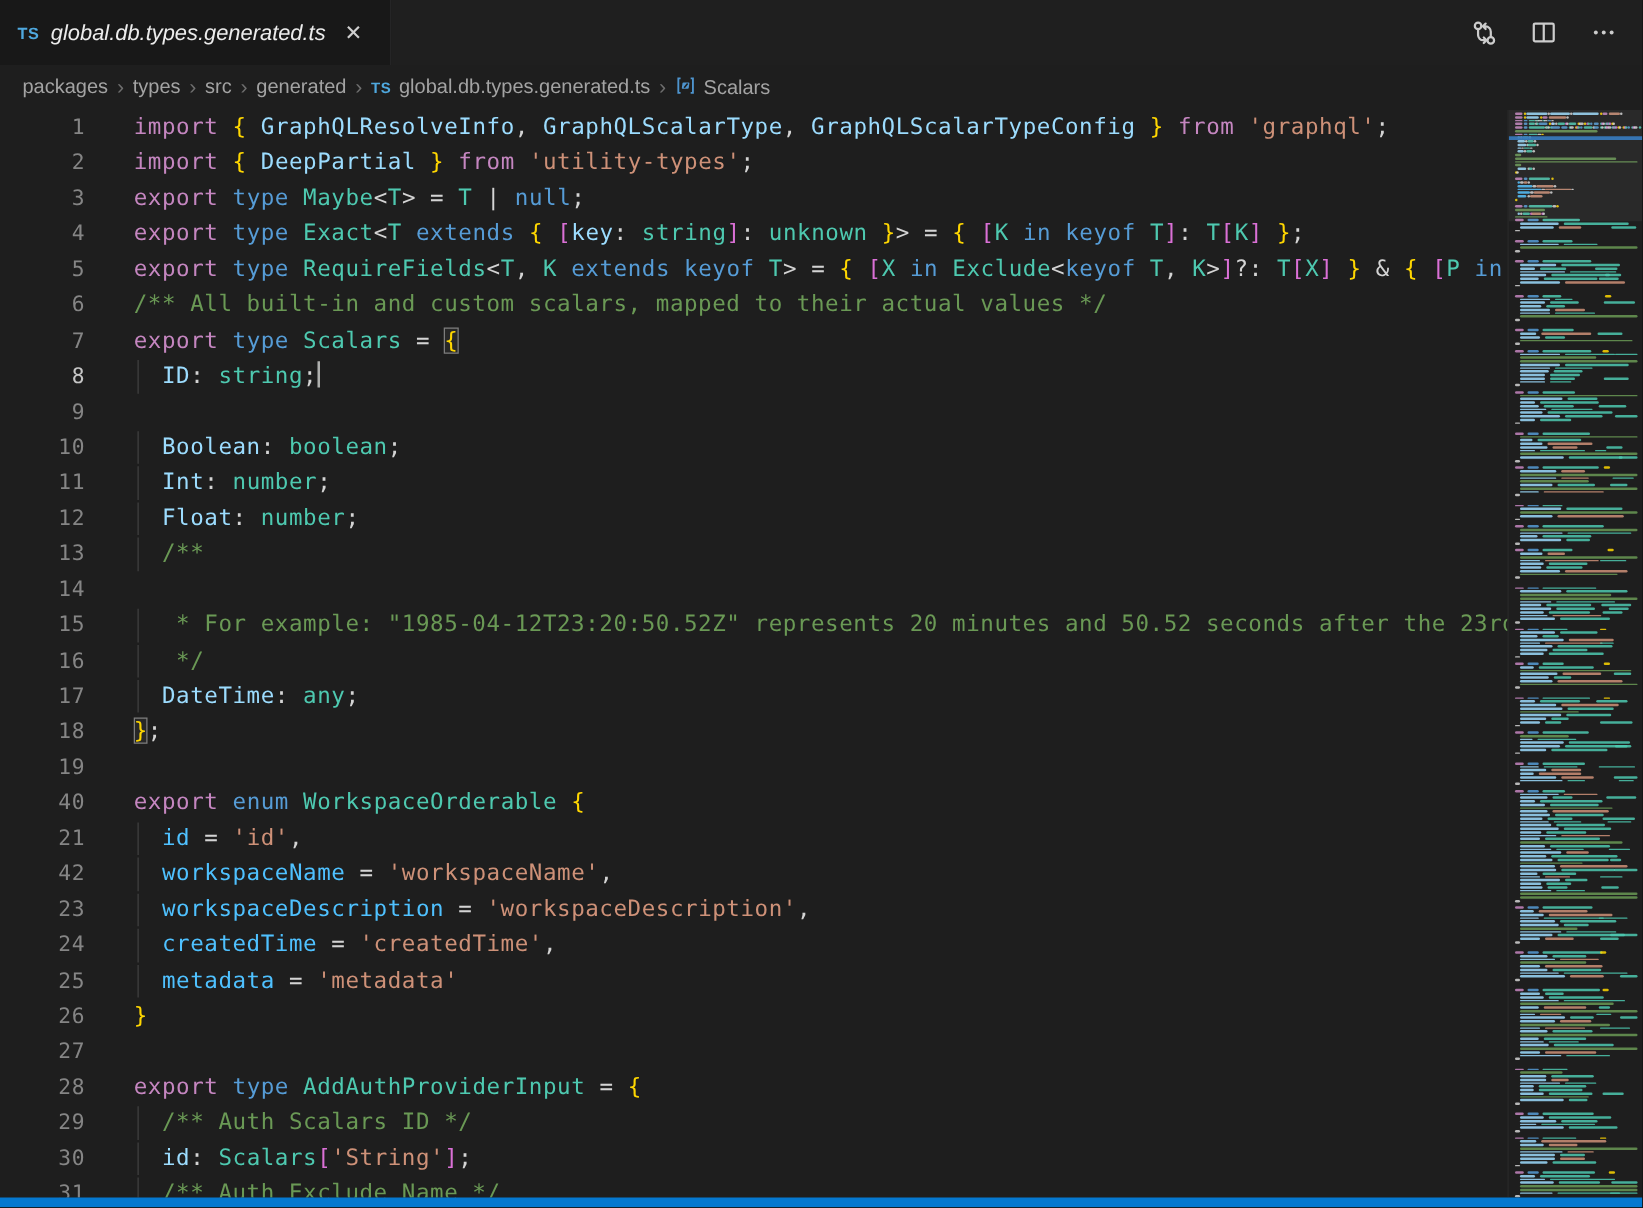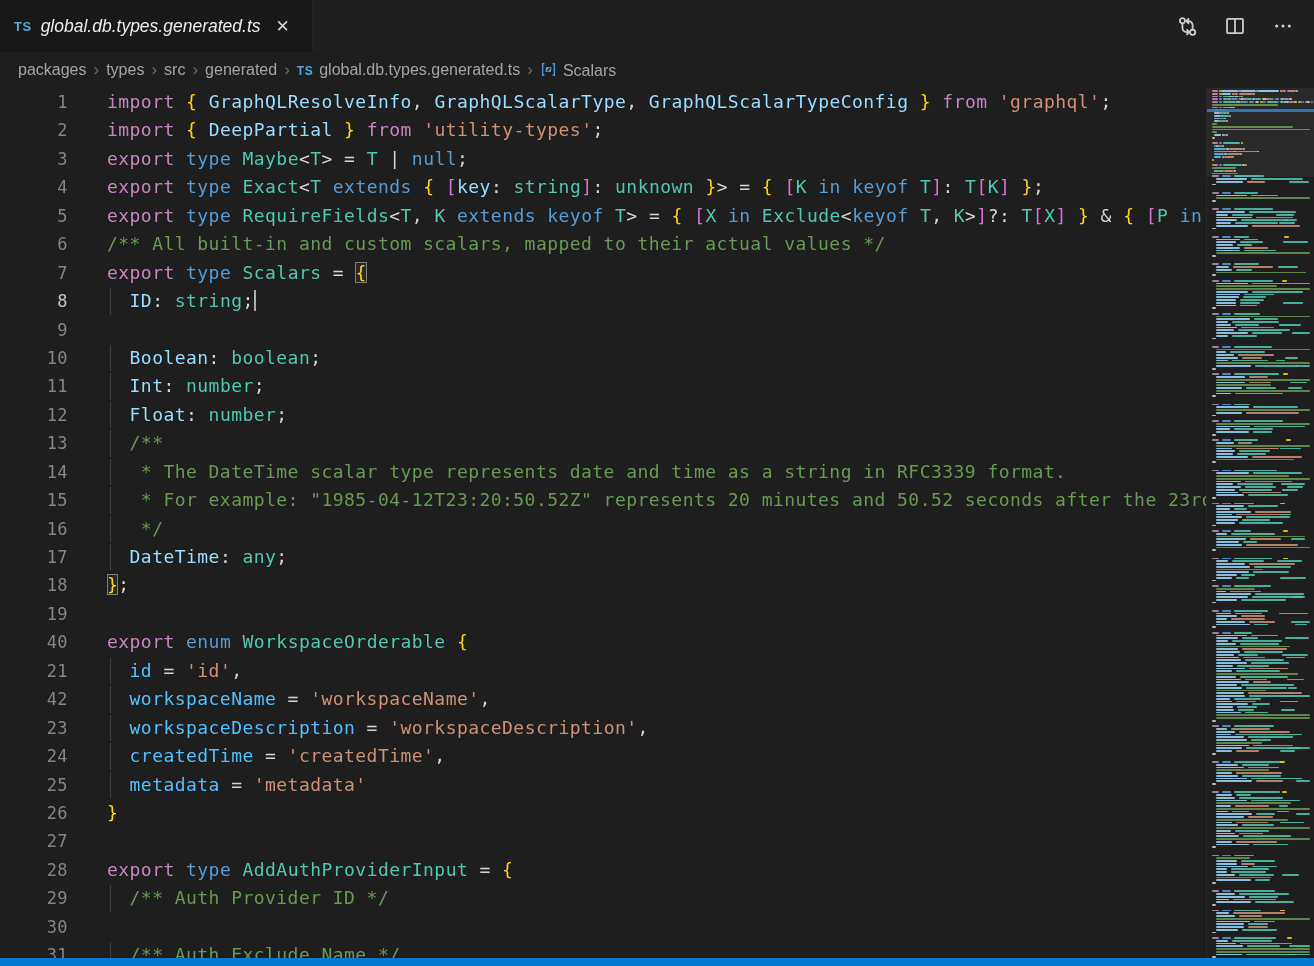--- a/index.html
+++ b/index.html
@@ -148,37 +148,37 @@
       <div class="row"><span class="ln">4</span><span class="code"><span class="kw">export</span><span class="pun"> </span><span class="ctl">type</span><span class="pun"> </span><span class="typ">Exact</span><span class="pun">&lt;</span><span class="typ">T</span><span class="pun"> </span><span class="ctl">extends</span><span class="pun"> </span><span class="br1">{</span><span class="pun"> </span><span class="br2">[</span><span class="var">key</span><span class="pun">: </span><span class="typ">string</span><span class="br2">]</span><span class="pun">: </span><span class="typ">unknown</span><span class="pun"> </span><span class="br1">}</span><span class="pun">&gt; = </span><span class="br1">{</span><span class="pun"> </span><span class="br2">[</span><span class="typ">K</span><span class="pun"> </span><span class="ctl">in</span><span class="pun"> </span><span class="ctl">keyof</span><span class="pun"> </span><span class="typ">T</span><span class="br2">]</span><span class="pun">: </span><span class="typ">T</span><span class="br2">[</span><span class="typ">K</span><span class="br2">]</span><span class="pun"> </span><span class="br1">}</span><span class="pun">;</span></span></div>
       <div class="row"><span class="ln">5</span><span class="code"><span class="kw">export</span><span class="pun"> </span><span class="ctl">type</span><span class="pun"> </span><span class="typ">RequireFields</span><span class="pun">&lt;</span><span class="typ">T</span><span class="pun">, </span><span class="typ">K</span><span class="pun"> </span><span class="ctl">extends</span><span class="pun"> </span><span class="ctl">keyof</span><span class="pun"> </span><span class="typ">T</span><span class="pun">&gt; = </span><span class="br1">{</span><span class="pun"> </span><span class="br2">[</span><span class="typ">X</span><span class="pun"> </span><span class="ctl">in</span><span class="pun"> </span><span class="typ">Exclude</span><span class="pun">&lt;</span><span class="ctl">keyof</span><span class="pun"> </span><span class="typ">T</span><span class="pun">, </span><span class="typ">K</span><span class="pun">&gt;</span><span class="br2">]</span><span class="pun">?: </span><span class="typ">T</span><span class="br2">[</span><span class="typ">X</span><span class="br2">]</span><span class="pun"> </span><span class="br1">}</span><span class="pun"> &amp; </span><span class="br1">{</span><span class="pun"> </span><span class="br2">[</span><span class="typ">P</span><span class="pun"> </span><span class="ctl">in</span><span class="pun"> </span></span></div>
       <div class="row"><span class="ln">6</span><span class="code"><span class="com">/** All built-in and custom scalars, mapped to their actual values */</span></span></div>
       <div class="row"><span class="ln">7</span><span class="code"><span class="kw">export</span><span class="pun"> </span><span class="ctl">type</span><span class="pun"> </span><span class="typ">Scalars</span><span class="pun"> = </span><span class="br1 mt">{</span></span></div>
       <div class="row"><span class="ln active">8</span><span class="code"><span class="guide"></span><span class="pun">  </span><span class="var">ID</span><span class="pun">: </span><span class="typ">string</span><span class="pun">;</span><span class="cursor"></span></span></div>
       <div class="row"><span class="ln">9</span></div>
       <div class="row"><span class="ln">10</span><span class="code"><span class="guide"></span><span class="pun">  </span><span class="var">Boolean</span><span class="pun">: </span><span class="typ">boolean</span><span class="pun">;</span></span></div>
       <div class="row"><span class="ln">11</span><span class="code"><span class="guide"></span><span class="pun">  </span><span class="var">Int</span><span class="pun">: </span><span class="typ">number</span><span class="pun">;</span></span></div>
       <div class="row"><span class="ln">12</span><span class="code"><span class="guide"></span><span class="pun">  </span><span class="var">Float</span><span class="pun">: </span><span class="typ">number</span><span class="pun">;</span></span></div>
       <div class="row"><span class="ln">13</span><span class="code"><span class="guide"></span><span class="com">  /**</span></span></div>
-      <div class="row"><span class="ln">14</span><span class="code"><span class="guide"></span><span class="com">   * The DateTime scalar type represents date and time as a string in RFC3339 format.</span></span></div>
+      <div class="row"><span class="ln">14</span></div>
       <div class="row"><span class="ln">15</span><span class="code"><span class="guide"></span><span class="com">   * For example: "1985-04-12T23:20:50.52Z" represents 20 minutes and 50.52 seconds after the 23rd hour of April 12th, 1985 in UTC.</span></span></div>
       <div class="row"><span class="ln">16</span><span class="code"><span class="guide"></span><span class="com">   */</span></span></div>
       <div class="row"><span class="ln">17</span><span class="code"><span class="guide"></span><span class="pun">  </span><span class="var">DateTime</span><span class="pun">: </span><span class="typ">any</span><span class="pun">;</span></span></div>
       <div class="row"><span class="ln">18</span><span class="code"><span class="br1 mt">}</span><span class="pun">;</span></span></div>
       <div class="row"><span class="ln">19</span><span class="code"></span></div>
       <div class="row"><span class="ln">40</span><span class="code"><span class="kw">export</span><span class="pun"> </span><span class="ctl">enum</span><span class="pun"> </span><span class="typ">WorkspaceOrderable</span><span class="pun"> </span><span class="br1">{</span></span></div>
       <div class="row"><span class="ln">21</span><span class="code"><span class="guide"></span><span class="pun">  </span><span class="enm">id</span><span class="pun"> = </span><span class="str">'id'</span><span class="pun">,</span></span></div>
       <div class="row"><span class="ln">42</span><span class="code"><span class="guide"></span><span class="pun">  </span><span class="enm">workspaceName</span><span class="pun"> = </span><span class="str">'workspaceName'</span><span class="pun">,</span></span></div>
       <div class="row"><span class="ln">23</span><span class="code"><span class="guide"></span><span class="pun">  </span><span class="enm">workspaceDescription</span><span class="pun"> = </span><span class="str">'workspaceDescription'</span><span class="pun">,</span></span></div>
       <div class="row"><span class="ln">24</span><span class="code"><span class="guide"></span><span class="pun">  </span><span class="enm">createdTime</span><span class="pun"> = </span><span class="str">'createdTime'</span><span class="pun">,</span></span></div>
       <div class="row"><span class="ln">25</span><span class="code"><span class="guide"></span><span class="pun">  </span><span class="enm">metadata</span><span class="pun"> = </span><span class="str">'metadata'</span></span></div>
       <div class="row"><span class="ln">26</span><span class="code"><span class="br1">}</span></span></div>
       <div class="row"><span class="ln">27</span><span class="code"></span></div>
       <div class="row"><span class="ln">28</span><span class="code"><span class="kw">export</span><span class="pun"> </span><span class="ctl">type</span><span class="pun"> </span><span class="typ">AddAuthProviderInput</span><span class="pun"> = </span><span class="br1">{</span></span></div>
-      <div class="row"><span class="ln">29</span><span class="code"><span class="guide"></span><span class="com">  /** Auth Provider ID */</span></span></div>
-      <div class="row"><span class="ln">30</span></div>
+      <div class="row"><span class="ln">29</span><span class="code"><span class="guide"></span><span class="com">  /** Auth Scalars ID */</span></span></div>
+      <div class="row"><span class="ln">30</span><span class="code"><span class="guide"></span><span class="pun">  </span><span class="var">id</span><span class="pun">: </span><span class="typ">Scalars</span><span class="br2">[</span><span class="str">'String'</span><span class="br2">]</span><span class="pun">;</span></span></div>
       <div class="row"><span class="ln">31</span><span class="code"><span class="guide"></span><span class="com">  /** Auth Exclude Name */</span></span></div>
     </div>
 
   <div class="minimap" id="minimap">
       <div class="mm-bar" style="left: 5px; top: 2px; width: 5.7px; background: rgb(197, 134, 192);"></div>
       <div class="mm-bar" style="left: 11.65px; top: 2px; width: 2px; background: rgb(255, 215, 0);"></div>
       <div class="mm-bar" style="left: 13.55px; top: 2px; width: 17.1px; background: rgb(156, 220, 254);"></div>
       <div class="mm-bar" style="left: 30.65px; top: 2px; width: 2px; background: rgb(212, 212, 212);"></div>
       <div class="mm-bar" style="left: 32.55px; top: 2px; width: 16.15px; background: rgb(156, 220, 254);"></div>
       <div class="mm-bar" style="left: 48.7px; top: 2px; width: 2px; background: rgb(212, 212, 212);"></div>

